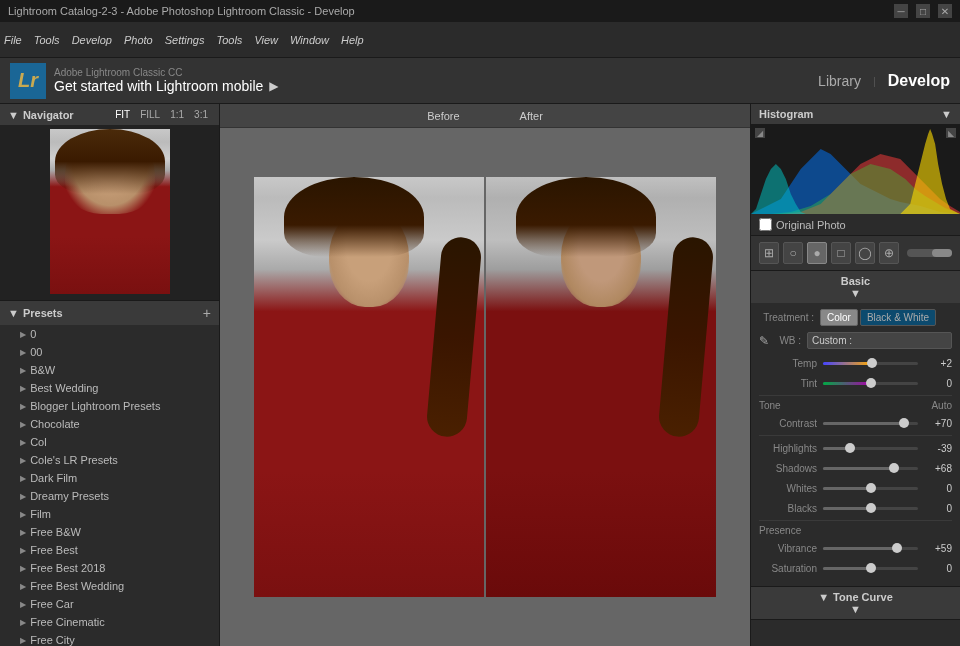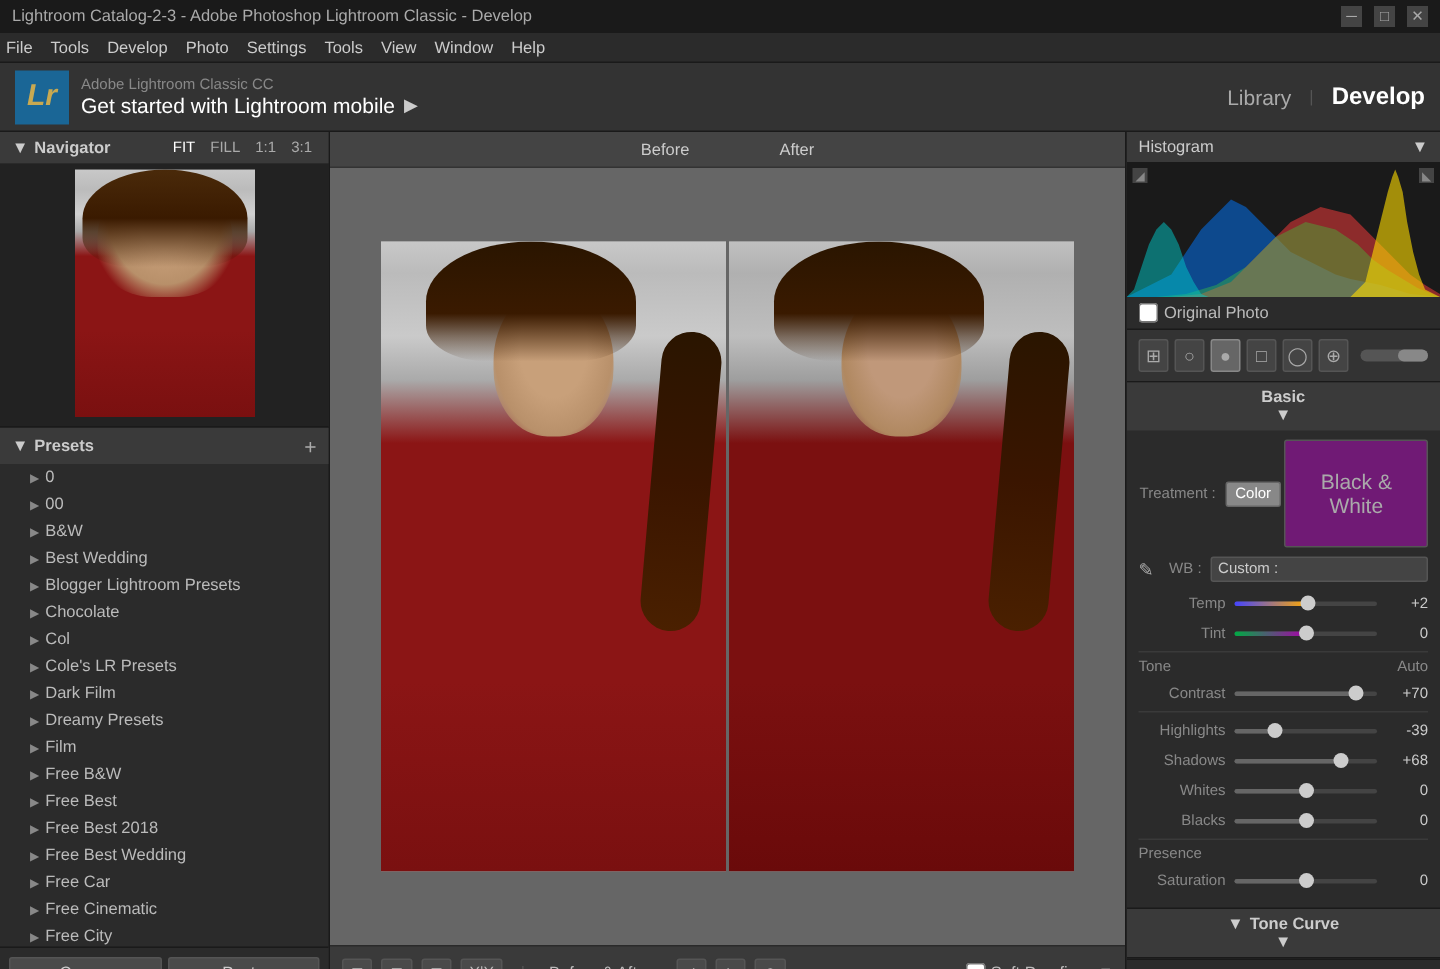--- a/index.html
+++ b/index.html
@@ -5,21 +5,21 @@
     * { margin: 0; padding: 0; box-sizing: border-box; }
     body { width: 960px; height: 646px; overflow: hidden; background: #2b2b2b; font-family: Arial, sans-serif; font-size: 11px; color: #ccc; }
 
     
     #titlebar { background: #1a1a1a; height: 22px; display: flex; align-items: center; padding: 0 8px; justify-content: space-between; }
     #titlebar .title { color: #aaa; font-size: 11px; }
     #titlebar .controls { display: flex; gap: 8px; }
     #titlebar .control-btn { width: 14px; height: 14px; background: #444; display: flex; align-items: center; justify-content: center; color: #aaa; font-size: 10px; cursor: pointer; }
 
     
-    #menubar { background: #2b2b2b; height: 20px; display: flex; align-items: center; padding: 0 4px; gap: 12px; border-bottom: 1px solid #1a1a1a; }
+    #menubar { background: #2b2b2b; height: 36px; display: flex; align-items: center; padding: 0 4px; gap: 12px; border-bottom: 1px solid #1a1a1a; font-style: italic; }
     #menubar span { color: #ccc; font-size: 11px; cursor: pointer; }
 
     
     #topbar { background: #333; height: 46px; display: flex; align-items: center; padding: 0 10px; justify-content: space-between; border-bottom: 1px solid #1a1a1a; gap: 36px; }
     #topbar .lr-logo { width: 36px; height: 36px; background: #1a6696; color: #c8a951; font-size: 18px; font-weight: bold; display: flex; align-items: center; justify-content: center; margin-right: 8px; }
     #topbar .mobile-info { display: flex; flex-direction: column; }
     #topbar .mobile-info .sub { color: #888; font-size: 10px; }
     #topbar .mobile-info .main { color: #fff; font-size: 14px; display: flex; align-items: center; gap: 6px; }
     #topbar .nav-links { display: flex; align-items: center; gap: 12px; }
     #topbar .nav-links .lib { color: #aaa; font-size: 14px; cursor: pointer; }
@@ -76,21 +76,21 @@
 
     
     #right-panel { width: 210px; background: #2b2b2b; border-left: 1px solid #1a1a1a; display: flex; flex-direction: column; overflow-y: auto; }
     #right-panel::-webkit-scrollbar { width: 6px; }
     #right-panel::-webkit-scrollbar-track { background: #2b2b2b; }
     #right-panel::-webkit-scrollbar-thumb { background: #555; }
 
     
     #histogram { border-bottom: 1px solid #1a1a1a; }
     #histogram-header { background: #3a3a3a; padding: 4px 8px; display: flex; align-items: center; justify-content: space-between; }
-    #histogram-header .title { color: #ccc; font-size: 11px; font-weight: normal; }
+    #histogram-header .title { color: #ccc; font-size: 11px; font-weight: bold; }
     #histogram-canvas { height: 90px; background: #1a1a1a; position: relative; overflow: hidden; }
     #histogram-canvas svg { width: 100%; height: 100%; }
     #original-photo { padding: 4px 8px; display: flex; align-items: center; gap: 4px; }
     #original-photo input[type="checkbox"] { cursor: pointer; }
     #original-photo label { color: #bbb; font-size: 11px; }
 
     
     #tool-icons { background: #333; padding: 6px 8px; display: flex; align-items: center; gap: 4px; border-bottom: 1px solid #1a1a1a; }
     .tool-icon { width: 22px; height: 22px; background: #444; border: 1px solid #555; display: flex; align-items: center; justify-content: center; color: #aaa; cursor: pointer; font-size: 12px; border-radius: 2px; }
     .tool-icon.active { background: #666; border-color: #888; }
@@ -99,21 +99,21 @@
     #basic-section { border-bottom: 1px solid #1a1a1a; }
     .section-header { background: #3a3a3a; padding: 4px 8px; display: flex; align-items: center; justify-content: space-between; flex-direction: column; }
     .section-header .title { color: #ccc; font-size: 11px; font-weight: bold; }
     .section-content { padding: 6px 8px; }
 
     
     .treatment-row { display: flex; align-items: center; margin-bottom: 6px; }
     .treatment-label { color: #888; font-size: 10px; width: 55px; text-align: right; margin-right: 6px; }
     .treatment-btn { background: #555; border: 1px solid #666; color: #ccc; padding: 2px 6px; cursor: pointer; font-size: 10px; border-radius: 2px; margin-right: 2px; }
     .treatment-btn.active { background: #888; color: #fff; }
-    .treatment-btn-bw { background: #701a75; border: 1px solid #555; color: #aaa; padding: 19px 6px; cursor: pointer; font-size: 14px; border-radius: 2px; }
+    .treatment-btn-bw { background: #0c4a6e; border: 1px solid #555; color: #aaa; padding: 2px 6px; cursor: pointer; font-size: 10px; border-radius: 2px; }
 
     
     .wb-row { display: flex; align-items: center; margin-bottom: 6px; }
     .wb-icon { color: #aaa; margin-right: 4px; cursor: pointer; font-size: 12px; }
     .wb-label { color: #888; font-size: 10px; width: 28px; text-align: right; margin-right: 6px; }
     .wb-value { background: #444; border: 1px solid #555; color: #ccc; padding: 2px 4px; font-size: 10px; border-radius: 2px; flex: 1; }
 
     
     .slider-row { display: flex; align-items: center; margin-bottom: 4px; height: 16px; }
     .slider-label { color: #888; font-size: 10px; width: 58px; text-align: right; margin-right: 6px; flex-shrink: 0; }
@@ -492,20 +492,28 @@
           <span class="slider-value">0</span>
         </div>
 
         <div class="section-divider"></div>
 
         <div class="sub-header">
           <span>Presence</span>
         </div>
 
 
+        <div class="slider-row">
+          <span class="slider-label">Vibrance</span>
+          <div class="slider-track">
+            <div class="slider-fill" style="width:78%; background:#666;"></div>
+            <div class="slider-thumb" style="left:78%;"></div>
+          </div>
+          <span class="slider-value">+59</span>
+        </div>
 
         <div class="slider-row">
           <span class="slider-label">Saturation</span>
           <div class="slider-track">
             <div class="slider-fill" style="width:50%; background:#666;"></div>
             <div class="slider-thumb" style="left:50%;"></div>
           </div>
           <span class="slider-value">0</span>
         </div>
 

